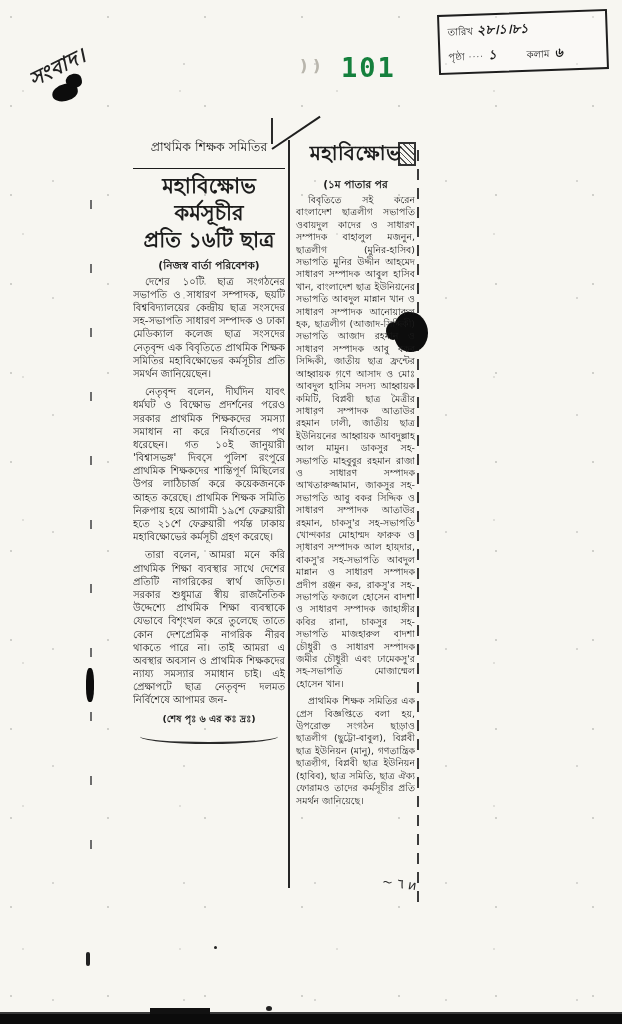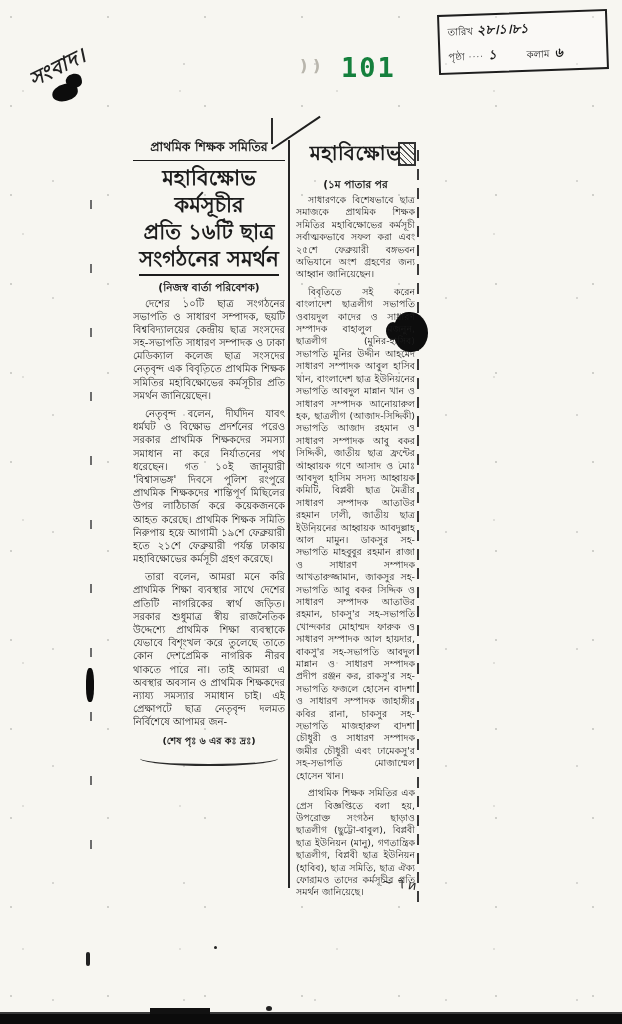--- a/index.html
+++ b/index.html
@@ -49,22 +49,22 @@
   .col-divider{position:absolute;left:288px;top:140px;width:2px;height:748px;background:#262626;}
   .divider-tick{position:absolute;left:271px;top:118px;width:2px;height:26px;background:#2a2a2a;}
   .torn-right{position:absolute;left:417px;top:150px;width:2px;height:758px;
     background:repeating-linear-gradient(to bottom,#3c3c3c 0 11px,transparent 11px 19px);}
   .corner-mark{position:absolute;left:398px;top:142px;width:14px;height:20px;border:2px solid #333;
     background:repeating-linear-gradient(45deg,#555 0 1px,transparent 1px 4px);} 
   
   .col{position:absolute;overflow:hidden;text-align:justify;}
   .col-left{left:133px;top:138px;width:152px;height:652px;}
   .col-right{left:296px;top:138px;width:119px;height:772px;}
-  .kicker{font-size:12.5px;font-weight:bold;text-align:center;border-bottom:1.5px solid #1c1c1c;
-    padding-bottom:2px;margin-bottom:4px;}
+  .kicker{font-size:12.5px;font-weight:normal;text-align:center;border-bottom:1.5px solid #1c1c1c;
+    padding-bottom:10px;margin-bottom:4px;}
   .headline{font-size:21px;font-weight:bold;line-height:1.28;text-align:center;}
   .headline .hl3{display:inline-block;border-bottom:2px solid #1c1c1c;padding-bottom:1px;}
   .byline{font-size:10.5px;font-weight:bold;text-align:center;margin:4px 0 0 0;}
   .body-text p{font-size:10px;line-height:1.32;margin:0 0 5px 0;text-indent:12px;
     word-break:break-word;font-weight:500;}
   .col-right .body-text p{font-size:9.4px;}
   .jump-note{font-size:9.5px;font-weight:bold;text-align:center;margin-top:1px;}
   .jump-bracket{width:138px;height:13px;margin:2px auto 0 auto;
     border-bottom:2px solid #2a2a2a;border-radius:0 0 55% 55%;}
   .rc-headline{font-size:20px;font-weight:bold;text-align:center;margin-bottom:6px;letter-spacing:.5px;}
@@ -110,37 +110,35 @@
   <div class="corner-mark"></div>
   <div class="slash"></div>
   <div class="blob blob-left-margin"></div>
   <div class="blob blob-rightcol"></div>
 
   <div class="col col-left">
     <div class="kicker">প্রাথমিক শিক্ষক সমিতির</div>
     <div class="headline">
       <div>মহাবিক্ষোভ কর্মসূচীর</div>
       <div>প্রতি ১৬টি ছাত্র</div>
-      <div><span class="hl3">সংগঠনের সমর্থন</span></div>
     </div>
     <div class="byline">(নিজস্ব বার্তা পরিবেশক)</div>
     <div class="body-text">
       <p>দেশের ১০টি ছাত্র সংগঠনের সভাপতি ও সাধারণ সম্পাদক, ছয়টি বিশ্ববিদ্যালয়ের কেন্দ্রীয় ছাত্র সংসদের সহ-সভাপতি সাধারণ সম্পাদক ও ঢাকা মেডিক্যাল কলেজ ছাত্র সংসদের নেতৃবৃন্দ এক বিবৃতিতে প্রাথমিক শিক্ষক সমিতির মহাবিক্ষোভের কর্মসূচীর প্রতি সমর্থন জানিয়েছেন।</p>
       <p>নেতৃবৃন্দ বলেন, দীর্ঘদিন যাবৎ ধর্মঘট ও বিক্ষোভ প্রদর্শনের পরেও সরকার প্রাথমিক শিক্ষকদের সমস্যা সমাধান না করে নির্যাতনের পথ ধরেছেন। গত ১০ই জানুয়ারী 'বিশ্বাসভঙ্গ' দিবসে পুলিশ রংপুরে প্রাথমিক শিক্ষকদের শান্তিপূর্ণ মিছিলের উপর লাঠিচার্জ করে কয়েকজনকে আহত করেছে। প্রাথমিক শিক্ষক সমিতি নিরুপায় হয়ে আগামী ১৯শে ফেব্রুয়ারী হতে ২১শে ফেব্রুয়ারী পর্যন্ত ঢাকায় মহাবিক্ষোভের কর্মসূচী গ্রহণ করেছে।</p>
       <p>তারা বলেন, আমরা মনে করি প্রাথমিক শিক্ষা ব্যবস্থার সাথে দেশের প্রতিটি নাগরিকের স্বার্থ জড়িত। সরকার শুধুমাত্র স্বীয় রাজনৈতিক উদ্দেশ্যে প্রাথমিক শিক্ষা ব্যবস্থাকে যেভাবে বিশৃংখল করে তুলেছে তাতে কোন দেশপ্রেমিক নাগরিক নীরব থাকতে পারে না। তাই আমরা এ অবস্থার অবসান ও প্রাথমিক শিক্ষকদের ন্যায্য সমস্যার সমাধান চাই। এই প্রেক্ষাপটে ছাত্র নেতৃবৃন্দ দলমত নির্বিশেষে আপামর জন-</p>
     </div>
     <div class="jump-note">(শেষ পৃঃ ৬ এর কঃ দ্রঃ)</div>
     <div class="jump-bracket"></div>
   </div>
 
   <div class="col col-right">
     <div class="rc-headline">মহাবিক্ষোভ</div>
     <div class="rc-cont">(১ম পাতার পর</div>
     <div class="body-text">
-      <p>সাধারণকে বিশেষভাবে ছাত্র সমাজকে প্রাথমিক শিক্ষক সমিতির মহাবিক্ষোভের কর্মসূচী সর্বাত্মকভাবে সফল করা এবং ২৫শে ফেব্রুয়ারী বঙ্গভবন অভিযানে অংশ গ্রহণের জন্য আহ্বান জানিয়েছেন।</p>
       <p>বিবৃতিতে সই করেন বাংলাদেশ ছাত্রলীগ সভাপতি ওবায়দুল কাদের ও সাধারণ সম্পাদক বাহালুল মজনুন, ছাত্রলীগ (মুনির-হাসিব) সভাপতি মুনির উদ্দীন আহমেদ সাধারণ সম্পাদক আবুল হাসিব খান, বাংলাদেশ ছাত্র ইউনিয়নের সভাপতি আবদুল মান্নান খান ও সাধারণ সম্পাদক আনোয়ারুল হক, ছাত্রলীগ (আজাদ-সিদ্দিকী) সভাপতি আজাদ রহমান ও সাধারণ সম্পাদক আবু বকর সিদ্দিকী, জাতীয় ছাত্র ফ্রন্টের আহ্বায়ক গণে আসাদ ও মোঃ আবদুল হাসিম সদস্য আহ্বায়ক কমিটি, বিপ্লবী ছাত্র মৈত্রীর সাধারণ সম্পাদক আতাউর রহমান ঢালী, জাতীয় ছাত্র ইউনিয়নের আহ্বায়ক আবদুল্লাহ আল মামুন। ডাকসুর সহ-সভাপতি মাহবুবুর রহমান রাজা ও সাধারণ সম্পাদক আখতারুজ্জামান, জাকসুর সহ-সভাপতি আবু বকর সিদ্দিক ও সাধারণ সম্পাদক আতাউর রহমান, চাকসু'র সহ-সভাপতি খোন্দকার মোহাম্মদ ফারুক ও সাধারণ সম্পাদক আল হায়দার, বাকসু'র সহ-সভাপতি আবদুল মান্নান ও সাধারণ সম্পাদক প্রদীপ রঞ্জন কর, রাকসু'র সহ-সভাপতি ফজলে হোসেন বাদশা ও সাধারণ সম্পাদক জাহাঙ্গীর কবির রানা, চাকসুর সহ-সভাপতি মাজহারুল বাদশা চৌধুরী ও সাধারণ সম্পাদক জমীর চৌধুরী এবং ঢামেকসু'র সহ-সভাপতি মোজাম্মেল হোসেন খান।</p>
       <p>প্রাথমিক শিক্ষক সমিতির এক প্রেস বিজ্ঞপ্তিতে বলা হয়, উপরোক্ত সংগঠন ছাড়াও ছাত্রলীগ (ছুট্টো-বাবুল), বিপ্লবী ছাত্র ইউনিয়ন (মানু), গণতান্ত্রিক ছাত্রলীগ, বিপ্লবী ছাত্র ইউনিয়ন (হাবিব), ছাত্র সমিতি, ছাত্র ঐক্য ফোরামও তাদের কর্মসূচীর প্রতি সমর্থন জানিয়েছে।</p>
     </div>
   </div>
 
   <div class="scribble">~ ٦ ͷ</div>
 
   <div class="speck" style="left:86px;top:952px;width:4px;height:14px;border-radius:2px;"></div>
   <div class="speck" style="left:214px;top:946px;width:3px;height:3px;"></div>
   <div class="speck" style="left:266px;top:1006px;width:6px;height:5px;"></div>

